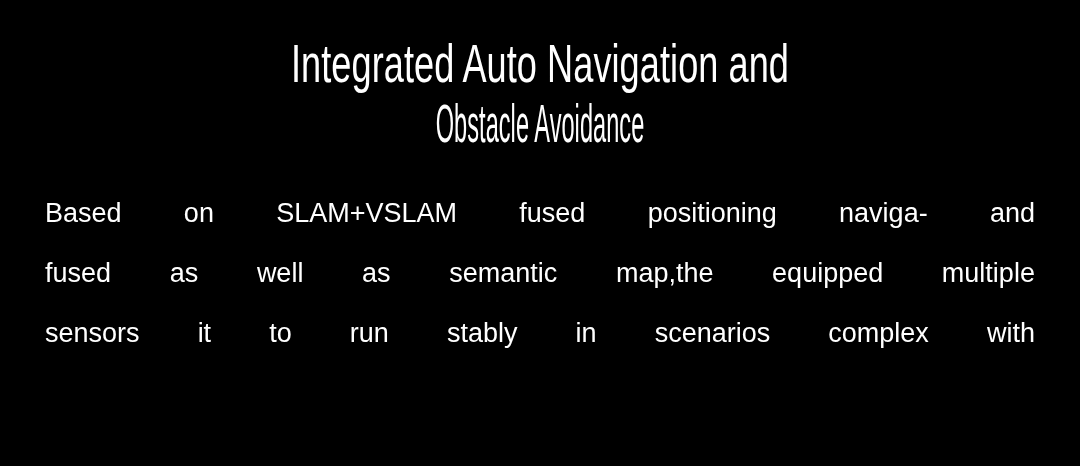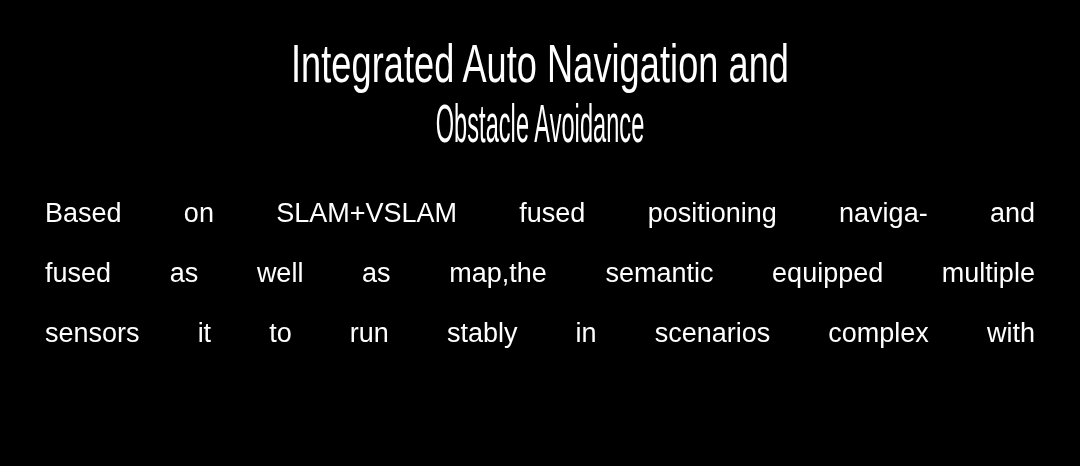--- a/index.html
+++ b/index.html
@@ -82,17 +82,17 @@
 
 <div class="slide">
 
   <div class="title-block">
     <span class="title-line" style="transform: scaleX(0.681481);">Integrated Auto Navigation and</span>
     <span class="title-line" style="transform: scaleX(0.444444);">Obstacle Avoidance</span>
   </div>
 
   <div class="body-block">
     <span class="body-line justify"><span class="w">Based</span><span class="w">on</span><span class="w">SLAM+VSLAM</span><span class="w">fused</span><span class="w">positioning</span><span class="w">naviga-</span><span class="w">and</span></span>
-    <span class="body-line justify"><span class="w">fused</span><span class="w">as</span><span class="w">well</span><span class="w">as</span><span class="w">map,the</span><span class="w">semantic</span><span class="w">equipped</span><span class="w">multiple</span></span>
+    <span class="body-line justify"><span class="w">fused</span><span class="w">as</span><span class="w">well</span><span class="w">as</span><span class="w">semantic</span><span class="w">map,the</span><span class="w">equipped</span><span class="w">multiple</span></span>
     <span class="body-line justify"><span class="w">sensors</span><span class="w">it</span><span class="w">to</span><span class="w">run</span><span class="w">stably</span><span class="w">in</span><span class="w">scenarios</span><span class="w">complex</span><span class="w">with</span></span>
   </div>
 
 </div>
 
 </body></html>

